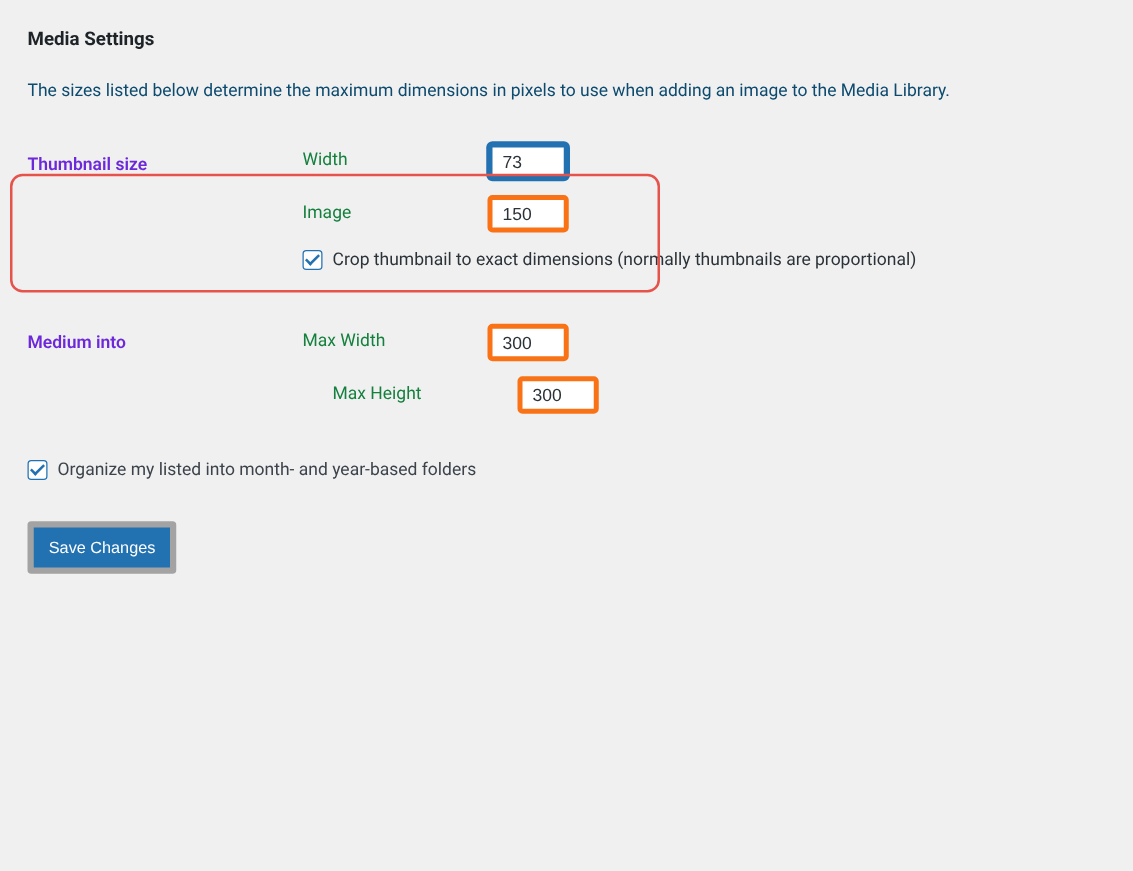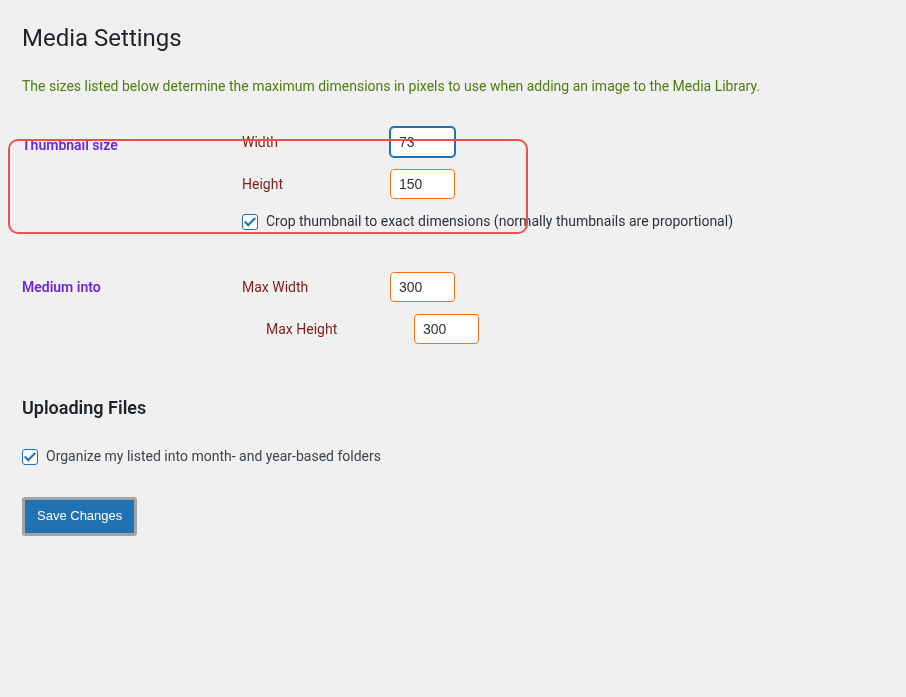--- a/index.html
+++ b/index.html
@@ -14,34 +14,34 @@
       font-size: 13px;
       line-height: 1.5;
       width: 906px;
       height: 697px;
       overflow: hidden;
     }
     .container {
       padding: 10px 22px 22px 22px;
     }
     h1 {
-      font-size: 24px;
-      font-weight: 400;
+      font-size: 15px;
+      font-weight: 700;
       color: #1d2327;
       margin: 10px 0 20px 0;
     }
     h2 {
       font-size: 18px;
       font-weight: 600;
       color: #1d2327;
       margin: 0 0 15px 0;
     }
     .description {
       font-size: 14px;
-      color: #4d7c0f;
+      color: #0c4a6e;
       margin-bottom: 20px;
     }
     .form-table {
       width: 100%;
       border-collapse: collapse;
     }
     .form-table th {
       text-align: left;
       font-weight: 600;
       font-size: 14px;
@@ -58,29 +58,29 @@
       display: flex;
       align-items: center;
       margin-bottom: 12px;
     }
     .field-row:last-child {
       margin-bottom: 0;
       margin-left: 24px;
     }
     .field-label {
       font-size: 14px;
-      color: #7f1d1d;
+      color: #15803d;
       width: 148px;
       display: inline-block;
     }
     input[type="number"] {
       width: 65px;
       height: 30px;
       padding: 0 2px 0 8px;
-      border: 1px solid #f97316;
+      border: 4px solid #f97316;
       border-radius: 4px;
       font-size: 14px;
       color: #2c3338;
       background: #fff;
     }
     input[type="number"].focused {
       border-color: #2271b1;
       box-shadow: 0 0 0 1px #2271b1;
       outline: none;
     }
@@ -128,21 +128,21 @@
       left: 8px;
       top: 139px;
       width: 520px;
       height: 95px;
     }
     .submit {
       margin-top: 30px;
     }
     .button-primary {
       background: #2271b1;
-      border: 3px solid #a3a3a3;
+      border: 5px solid #a3a3a3;
       color: #fff;
       padding: 6px 12px;
       font-size: 13px;
       border-radius: 3px;
       cursor: pointer;
       line-height: 1.6;
     }
     .section-gap {
       margin-top: 40px;
     }
@@ -170,21 +170,21 @@
     <table class="form-table">
       <tbody>
           <tr>
         <th>Thumbnail size</th>
         <td>
           <div class="field-row">
             <span class="field-label">Width</span>
             <input type="number" class="focused" value="73" style="">
           </div>
           <div class="field-row">
-            <span class="field-label">Height</span>
+            <span class="field-label">Image</span>
             <input type="number" value="150" style="">
           </div>
           <div class="checkbox-row" style="margin-top:8px;">
             <input type="checkbox" checked="" style="">
             <label>Crop thumbnail to exact dimensions (normally thumbnails are proportional)</label>
           </div>
         </td>
       </tr>
 
       <tr>
@@ -197,21 +197,20 @@
           <div class="field-row">
             <span class="field-label">Max Height</span>
             <input type="number" value="300" style="">
           </div>
         </td>
       </tr>
 
     </tbody>
       </table>
 
-    <h2 class="section-gap">Uploading Files</h2>
 
     <div class="upload-checkbox">
       <input type="checkbox" checked="" style="">
       <label>Organize my listed into month- and year-based folders</label>
     </div>
 
     <div class="submit">
       <button class="button-primary">Save Changes</button>
     </div>
   </div>

